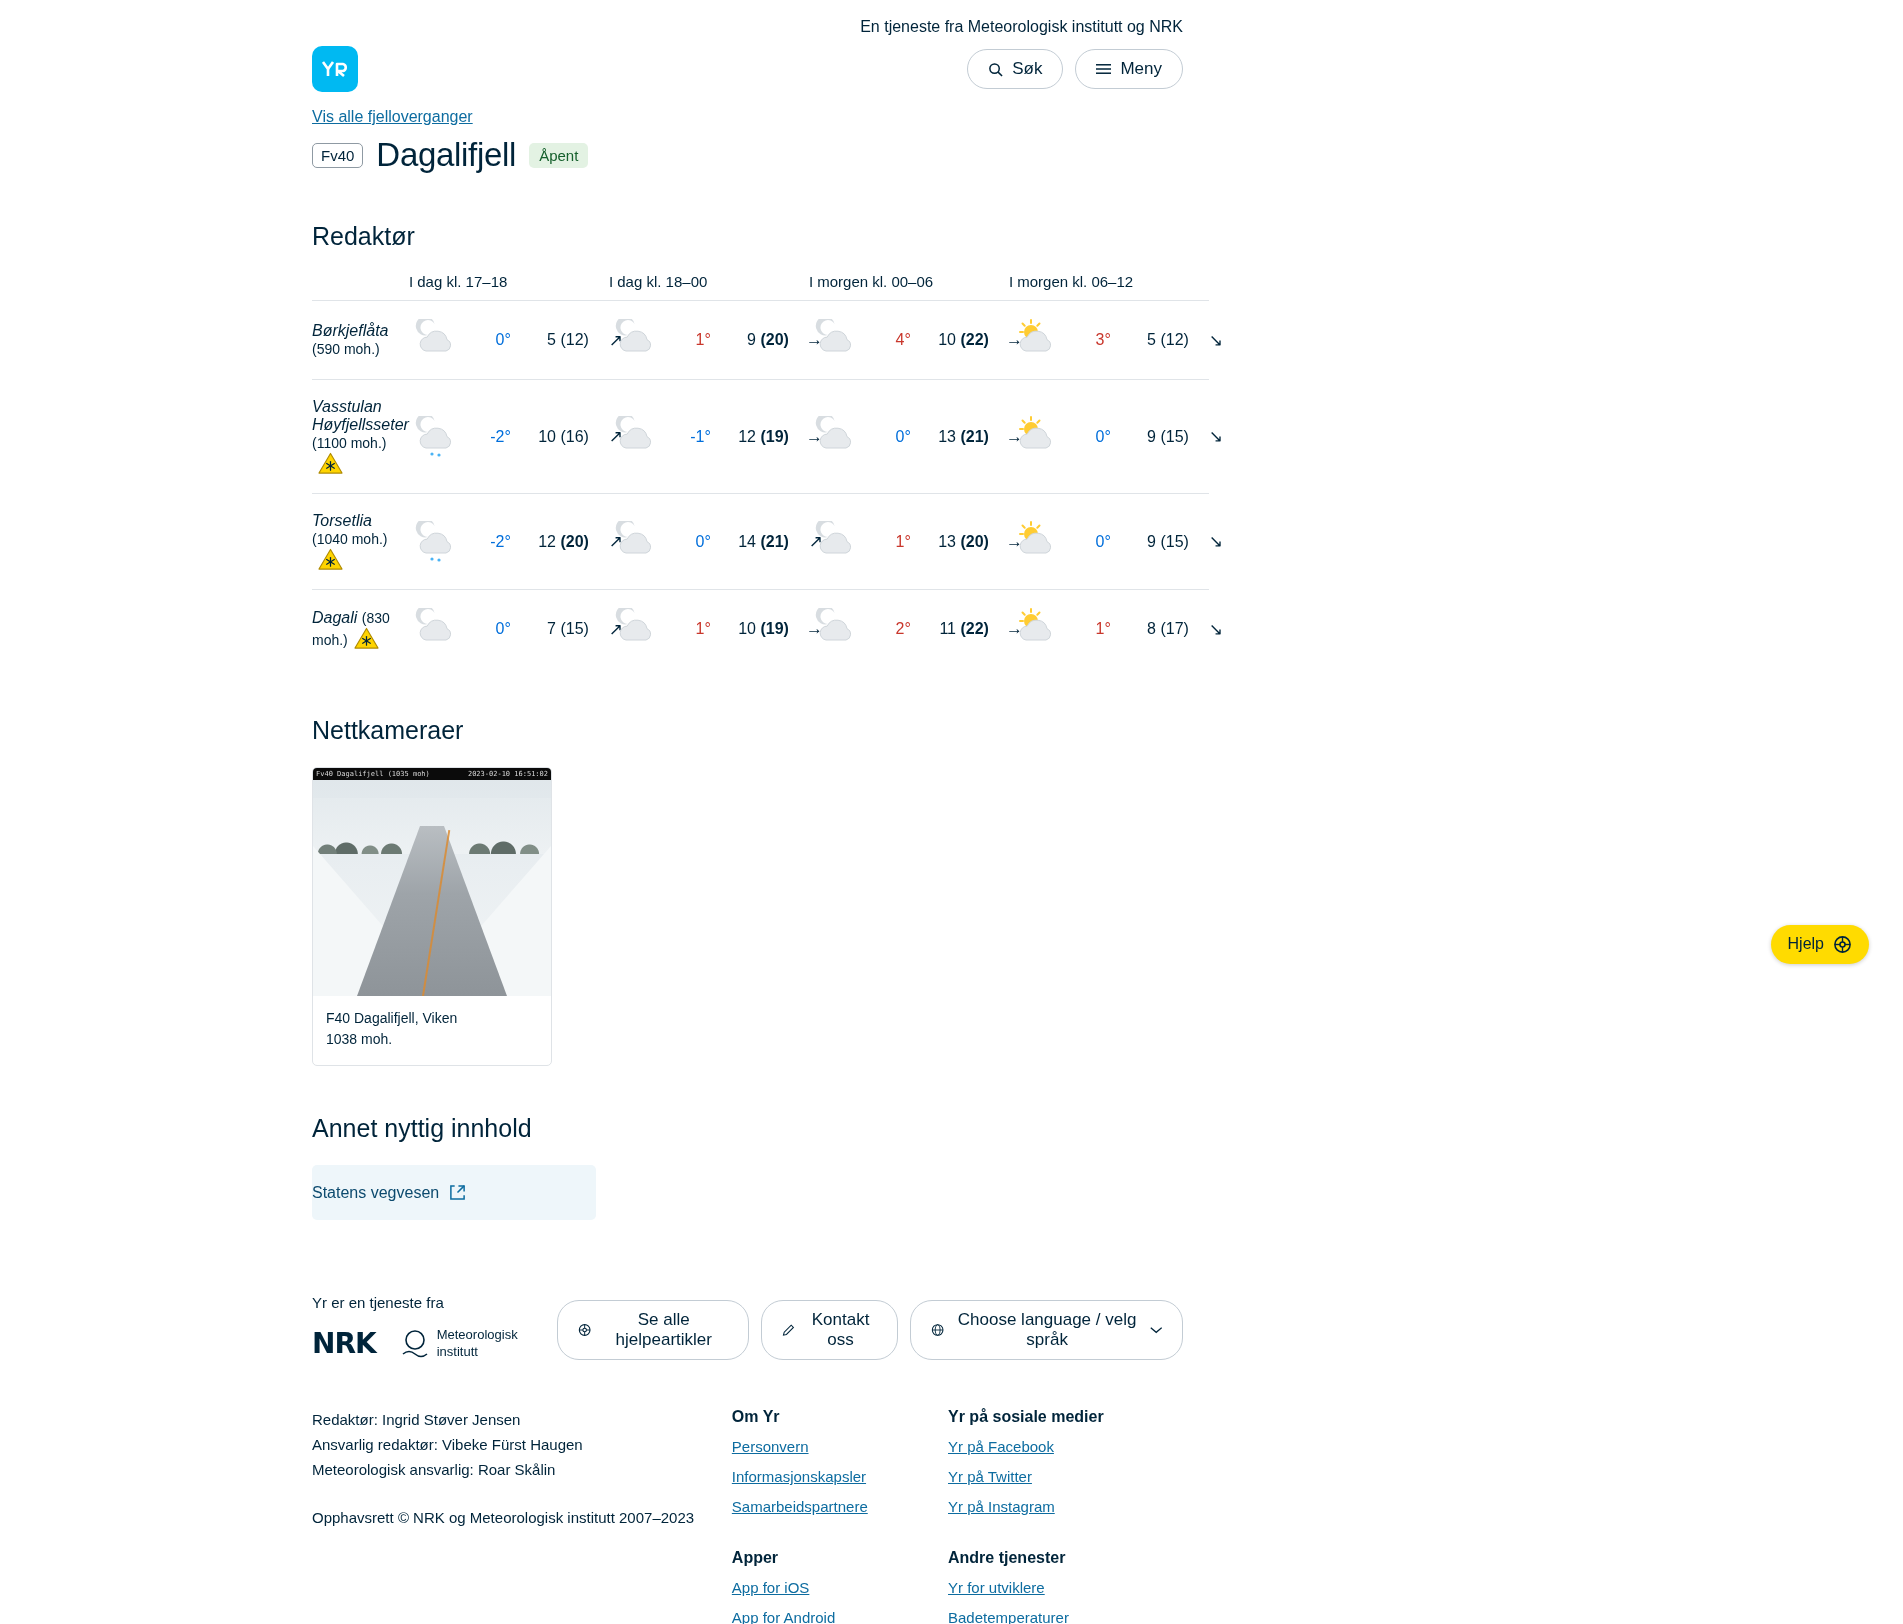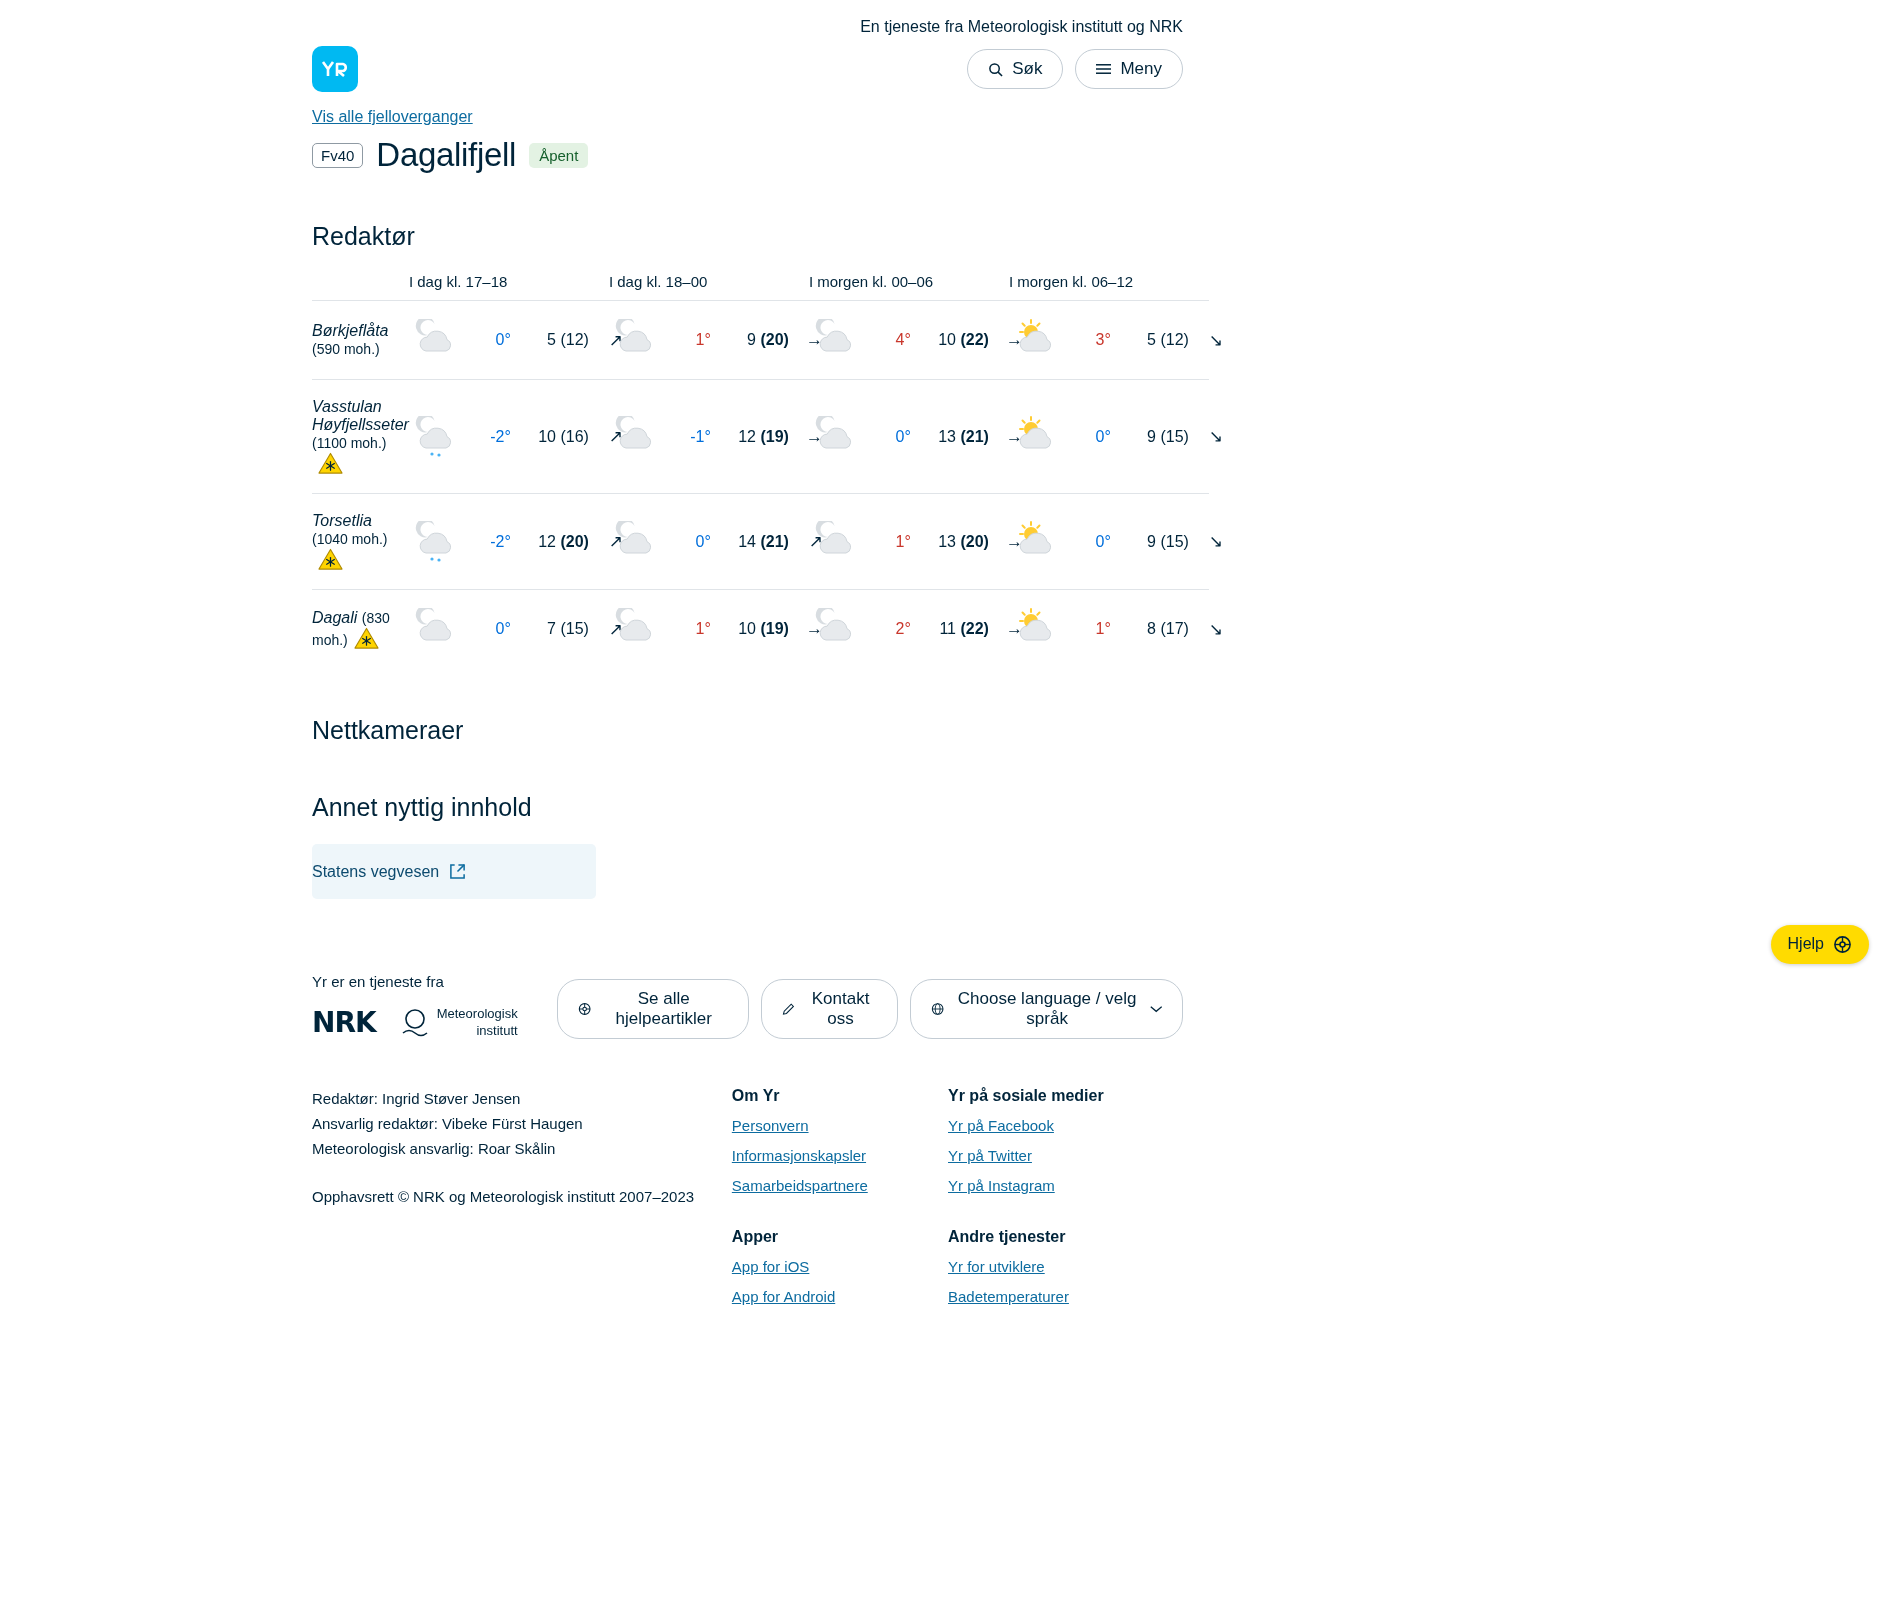--- a/index.html
+++ b/index.html
@@ -222,21 +222,21 @@
     font-size: 16px;
     cursor: pointer;
   }
 
   
   .footer { padding: 0 720px 60px 312px; margin-top: 74px; }
   .footer-top {
     display: flex; align-items: flex-start; justify-content: space-between;
   }
   .footer-brand-label { font-size: 15px; margin-bottom: 16px; }
-  .brands { display: flex; align-items: center; gap: 26px; text-align: right; }
+  .brands { display: flex; align-items: center; gap: 26px; }
   .nrk-logo {
     font-family: "DejaVu Sans", sans-serif;
     font-weight: bold; font-size: 28px; letter-spacing: -1px;
   }
   .met-logo { display: flex; align-items: center; gap: 9px; }
   .met-mark { width: 26px; height: 30px; }
   .met-text { font-size: 13px; line-height: 1.25; }
 
   .footer-buttons { display: flex; gap: 12px; margin-top: 6px; margin-left: 39px; }
 
@@ -572,20 +572,37 @@
                 <span class="wind">8 (17)</span>
                 <span class="arrow">↘</span>
               </div>
             </td>
           </tr>
         </tbody>
     </table>
 
     <h2 class="section">Nettkameraer</h2>
 
+    <div class="webcam-card">
+      <div class="webcam-img">
+        <div class="treeline"></div>
+        <div class="snowbank-l"></div>
+        <div class="snowbank-r"></div>
+        <div class="road"></div>
+        <div class="road-line"></div>
+        <div class="webcam-topbar">
+          <span>Fv40 Dagalifjell (1035 moh)</span>
+          <span>2023-02-10  16:51:02</span>
+        </div>
+      </div>
+      <div class="webcam-caption">
+        <div>F40 Dagalifjell, Viken</div>
+        <div>1038 moh.</div>
+      </div>
+    </div>
 
     <h2 class="section">Annet nyttig innhold</h2>
 
     <div class="link-card">
       <span>Statens vegvesen</span>
       <svg width="17" height="17" viewBox="0 0 18 18">
         <path d="M6 2 H2 V16 H16 V12" stroke="#0d6ca0" stroke-width="1.6" fill="none"></path>
         <path d="M10 2 H16 V8" stroke="#0d6ca0" stroke-width="1.6" fill="none"></path>
         <line x1="16" y1="2" x2="9" y2="9" stroke="#0d6ca0" stroke-width="1.6"></line>
       </svg>

